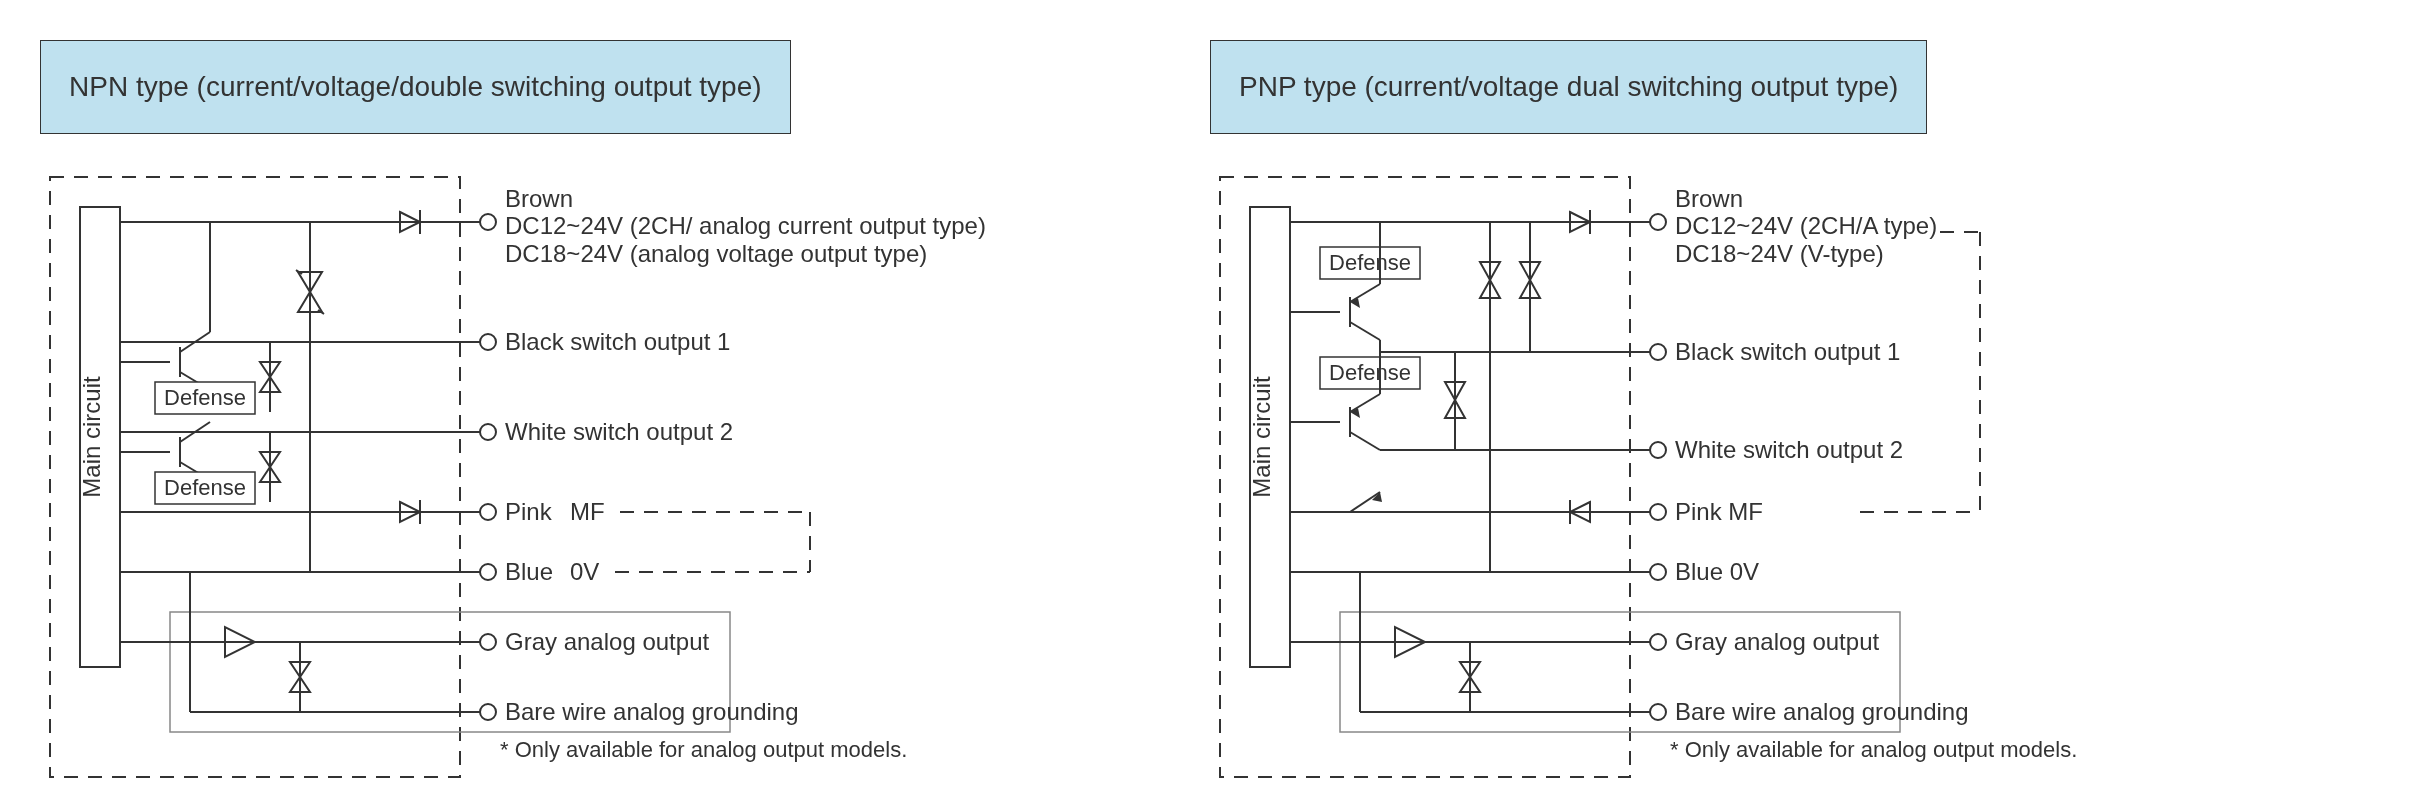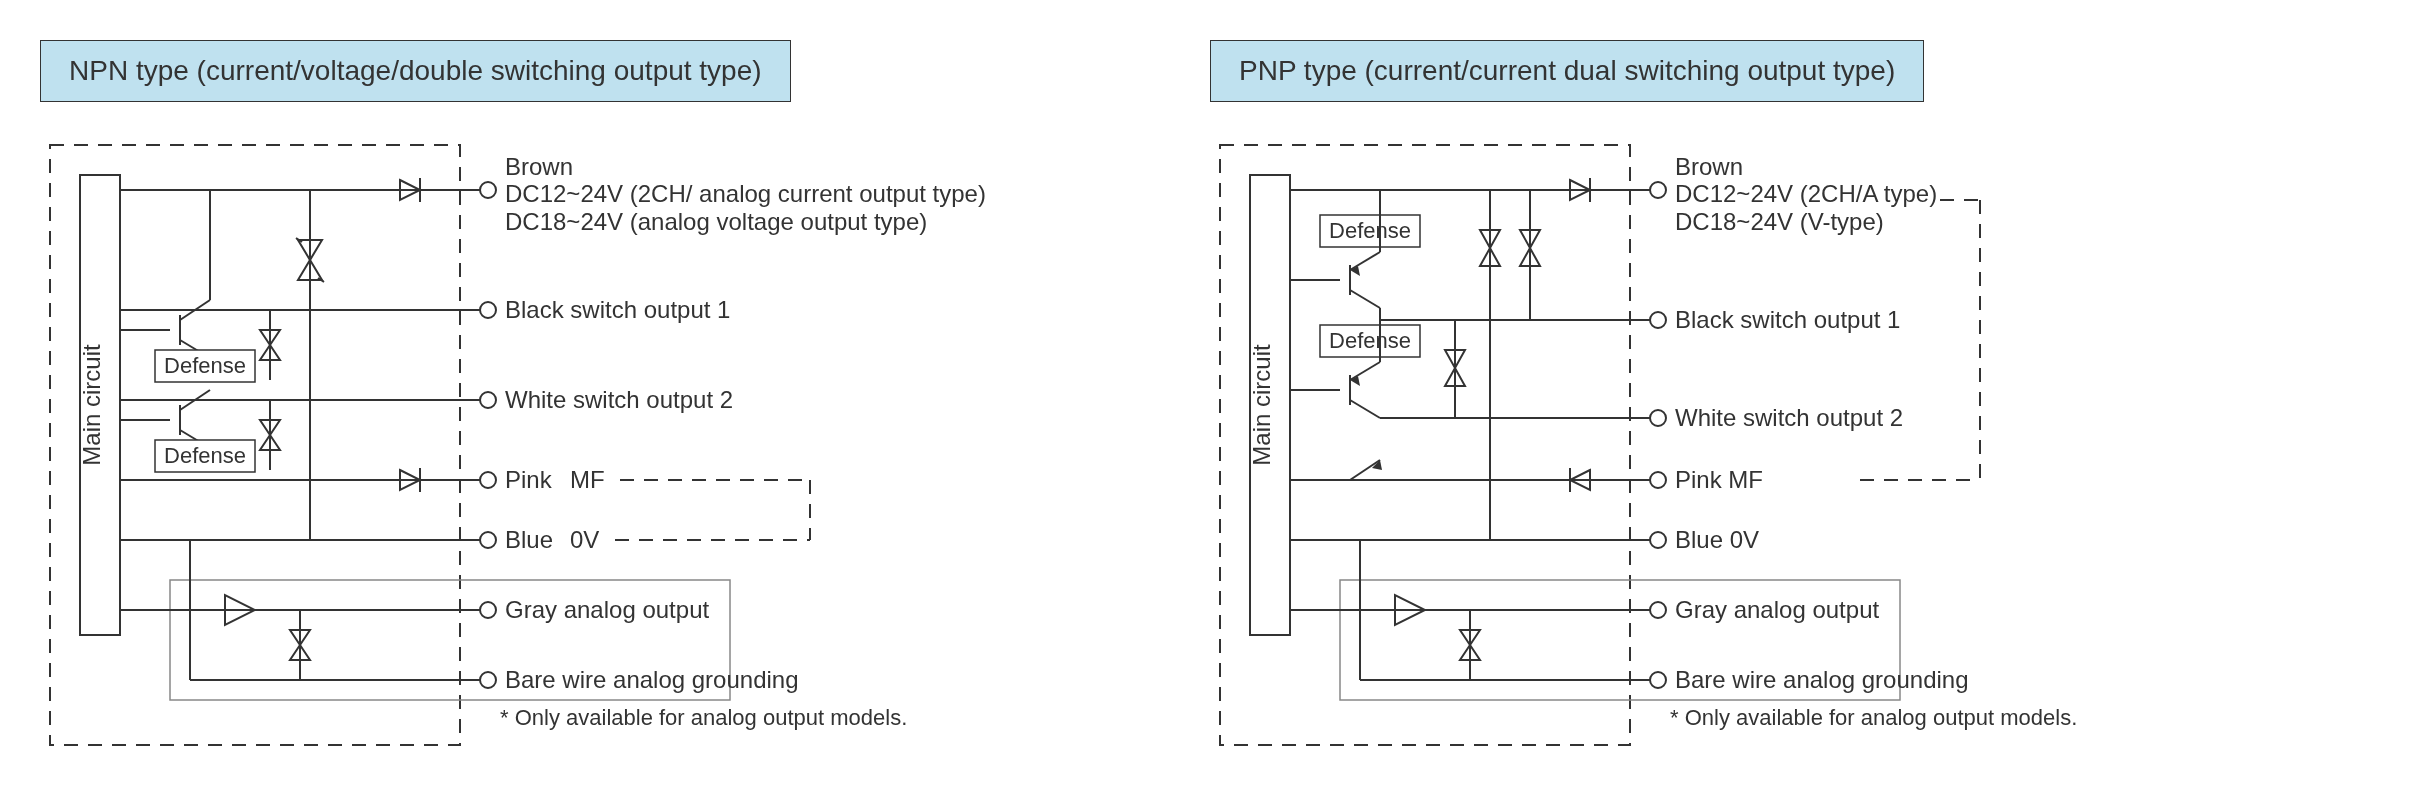--- a/index.html
+++ b/index.html
@@ -10,21 +10,21 @@
     color: #333;
     display: flex;
     gap: 170px;
     box-sizing: border-box;
     width: 2415px;
   }
   .panel { width: 1000px; }
   .title-box {
     border: 1px solid #333;
     background: #bfe1ef;
-    padding: 14px 28px;
+    padding: 30px 28px;
     font-size: 28px;
     margin-bottom: 18px;
     display: inline-block;
   }
   svg { display: block; }
   text { font-family: "Segoe UI", Arial, sans-serif; fill: #333; }
   .wire { stroke: #333; stroke-width: 2; fill: none; }
   .dashbox { stroke: #333; stroke-width: 2; fill: none; stroke-dasharray: 14 10; }
   .solidbox { stroke: #888; stroke-width: 1.5; fill: none; }
   .term { fill: #fff; stroke: #333; stroke-width: 2; }
@@ -138,21 +138,21 @@
     <line class="wire" x1="150" y1="560" x2="440" y2="560"></line>
     <line class="wire" x1="150" y1="420" x2="150" y2="560"></line>
     <circle class="term" cx="448" cy="560" r="8"></circle>
     <text class="lbl" x="465" y="568">Bare wire analog grounding</text>
 
     <text class="footnote" x="460" y="605">* Only available for analog output models.</text>
   </svg>
 </div>
 
 <div class="panel">
-  <div class="title-box">PNP type (current/current dual switching output type)</div>
+  <div class="title-box">PNP type (current/voltage dual switching output type)</div>
   <svg width="1000" height="640">
 
     <rect class="dashbox" x="10" y="25" width="410" height="600"></rect>
 
     <rect class="wire" x="40" y="55" width="40" height="460" fill="#fff"></rect>
     <text class="mainvert" x="60" y="285" text-anchor="middle" transform="rotate(-90 60 285)">Main circuit</text>
 
     <rect class="solidbox" x="130" y="460" width="560" height="120"></rect>
 
     <line class="wire" x1="80" y1="70" x2="440" y2="70"></line>

